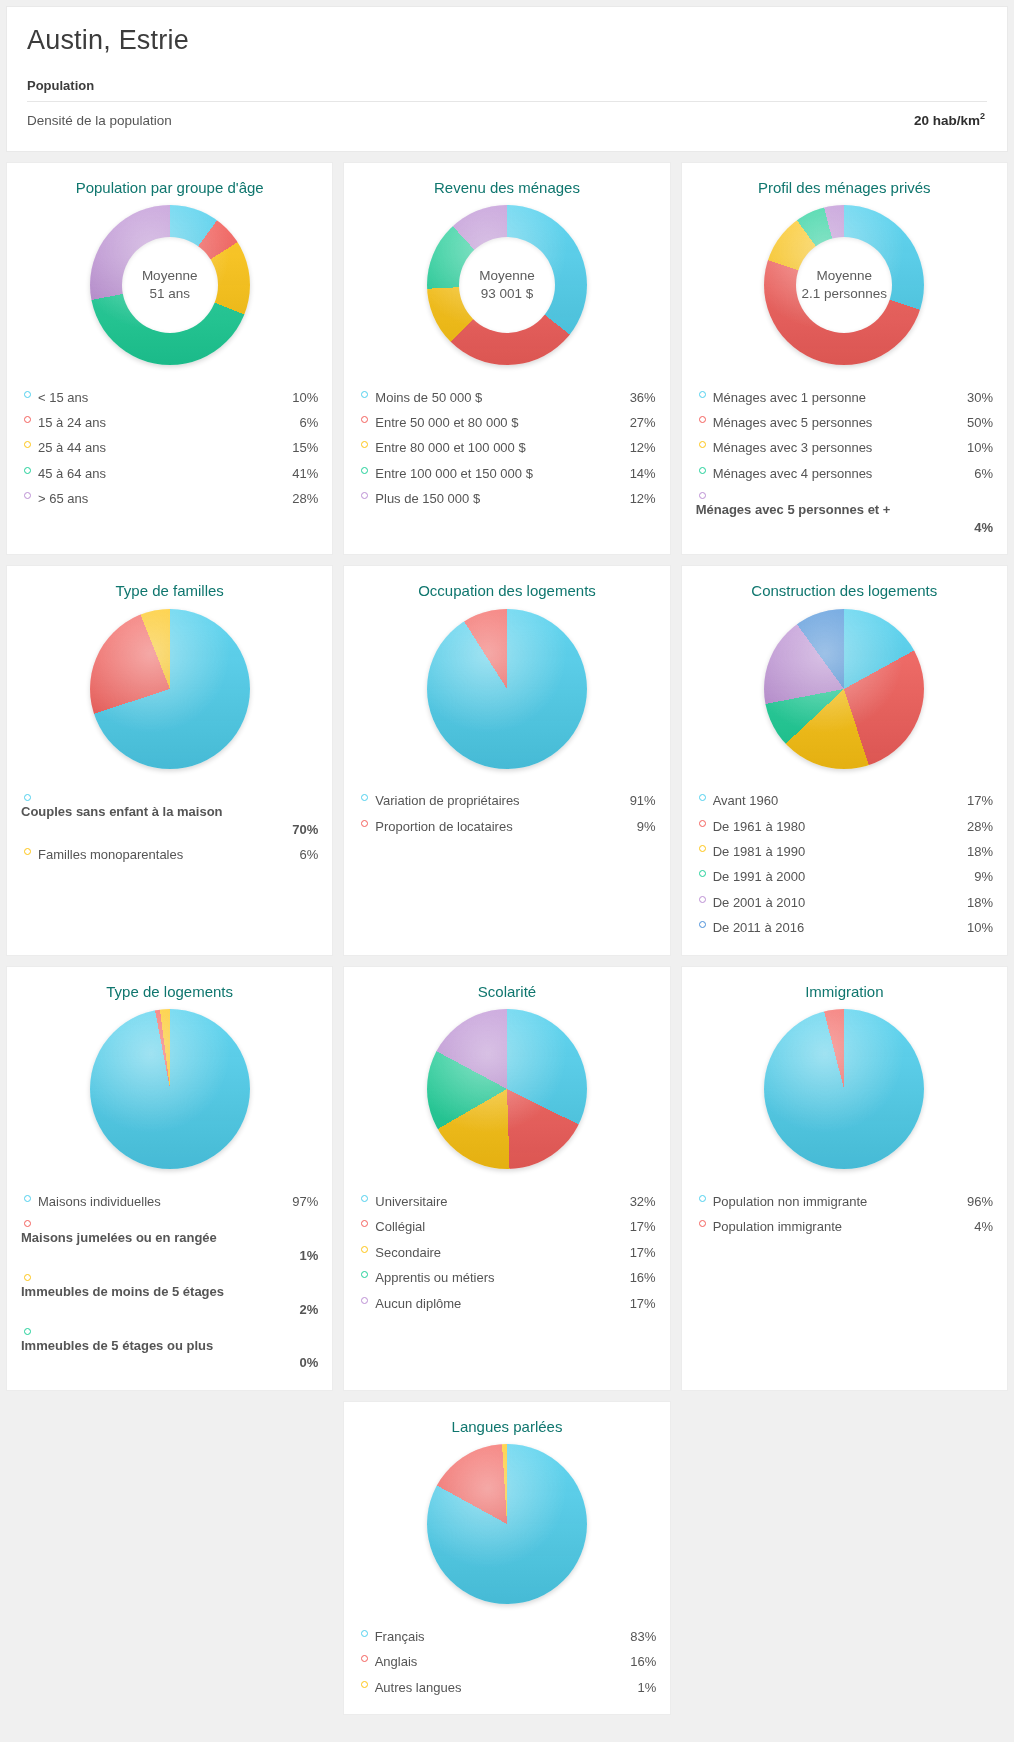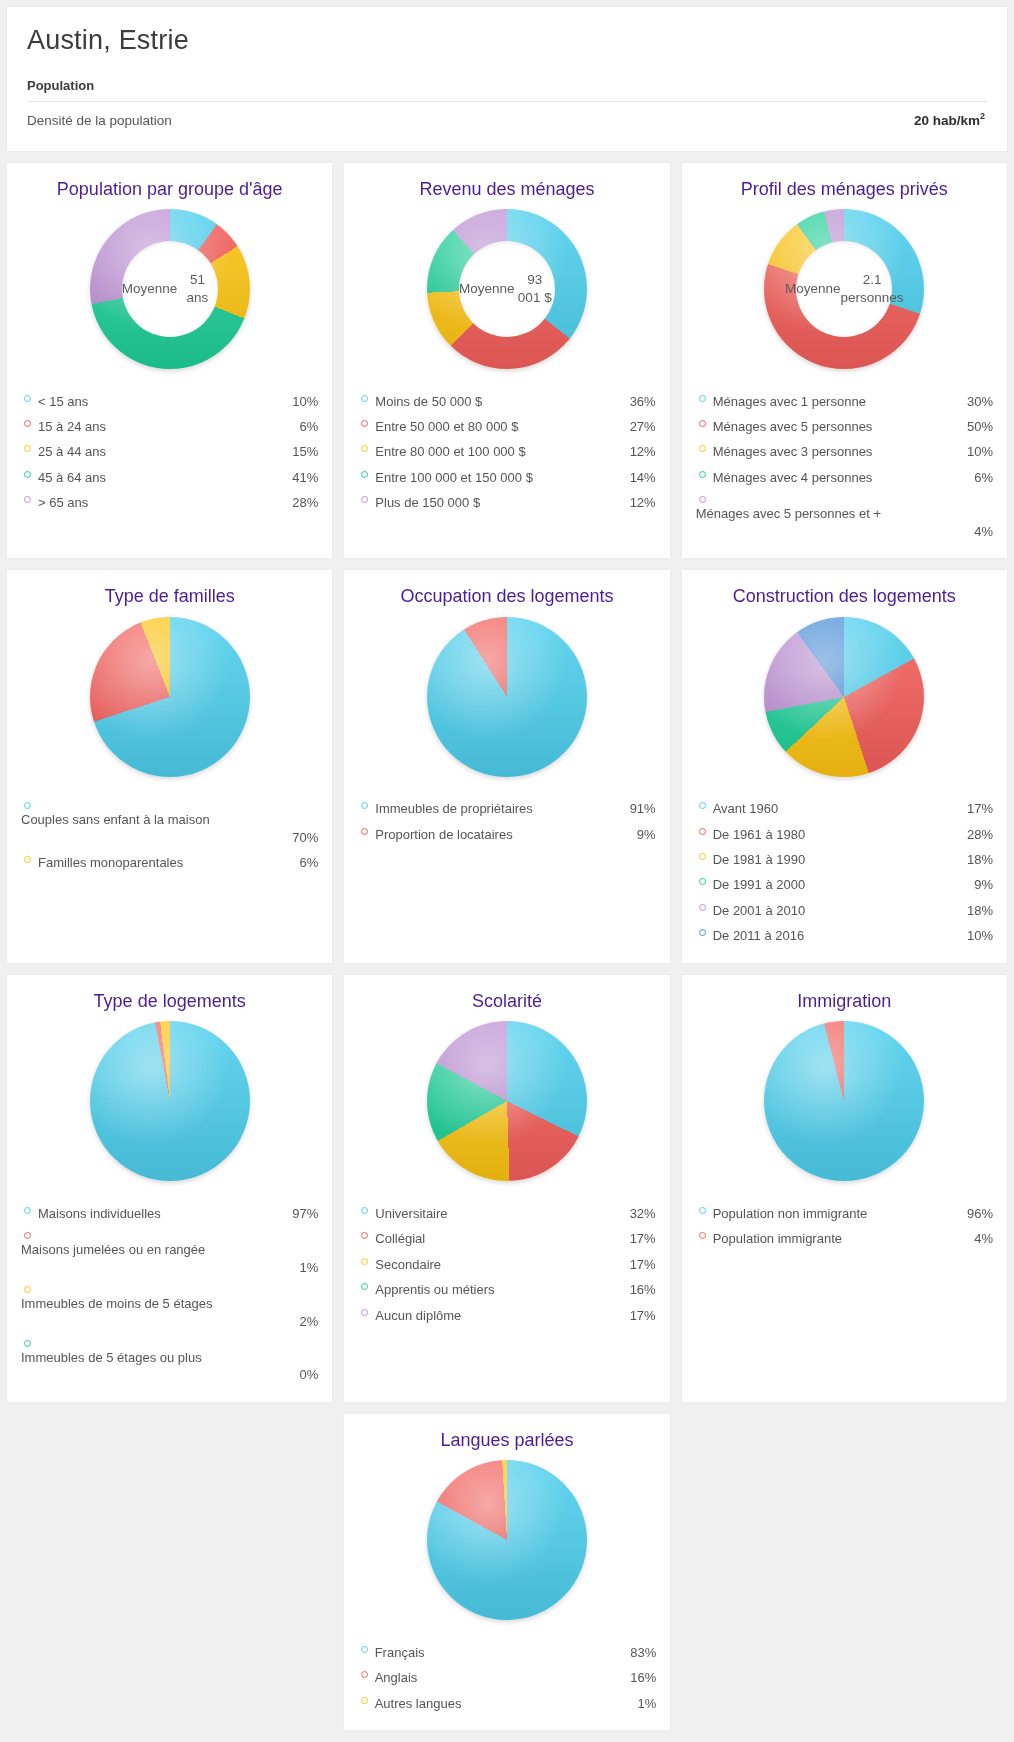--- a/index.html
+++ b/index.html
@@ -30,56 +30,56 @@
   .stat-value{ font-weight:bold; color:#2f2f2f; white-space:nowrap; }
   .stat-value sup{ font-size:9px; vertical-align:super; }
 
   
   .grid-row{ display:flex; gap:10px; padding:0 6px; margin-top:10px; align-items:stretch; }
   .card{
     flex:1 1 0; background:#fff; border:1px solid #ececec;
     padding:12px 14px 14px 14px; position:relative; overflow:hidden;
   }
   .card.empty{ background:transparent; border:none; }
-  .card-title{ text-align:center; font-size:18px; color:#4c1d95; font-weight:400; padding:4px 0 2px; }
+  .card-title{ text-align:center; font-size:15px; color:#0f766e; font-weight:400; padding:4px 0 2px; }
 
   .chart-wrap{ display:flex; justify-content:center; align-items:center; height:175px; }
   .pie{
     width:160px; height:160px; border-radius:50%; position:relative;
     box-shadow:0 2px 5px rgba(0,0,0,.16);
   }
   .pie::after{
     content:""; position:absolute; inset:0; border-radius:50%;
     background:radial-gradient(circle at 38% 28%, rgba(255,255,255,.42), rgba(255,255,255,0) 52%),
                linear-gradient(to bottom, rgba(255,255,255,.12), rgba(0,0,0,.10));
     pointer-events:none;
   }
   .donut .hole{
     content:""; position:absolute; left:50%; top:50%; transform:translate(-50%,-50%);
     width:96px; height:96px; border-radius:50%; background:#fff; z-index:2;
-    display:flex; flex-direction:row; justify-content:center; align-items:center;
+    display:flex; flex-direction:column; justify-content:center; align-items:center;
     box-shadow:inset 0 1px 4px rgba(0,0,0,.10);
   }
   .hole-l1,.hole-l2{ font-size:13.5px; color:#5c5c5c; line-height:1.35; text-align:center; }
 
   
   .legend{ margin-top:12px; }
   .legend-item{
     display:flex; align-items:flex-start; font-size:13px; color:#555;
     padding:2px 0; line-height:1.65;
   }
   .legend-dot{
     flex:0 0 auto; width:7px; height:7px; border-radius:50%;
     border:1.6px solid currentColor; background:transparent;
     margin:4px 7px 0 3px;
   }
   .legend-text{ flex:1 1 auto; padding-right:6px; }
   .legend-val{ flex:0 0 auto; white-space:nowrap; text-align:right; min-width:32px; }
   
-  .legend-item.wrap{ flex-wrap:wrap; }
+  .legend-item.wrap{ flex-wrap:wrap;font-weight:bold; }
   .legend-item.wrap .legend-text{ flex:1 1 100%; }
   .legend-item.wrap .legend-val{ flex:1 1 100%; text-align:right; margin-top:-4px; }
 </style>
 </head>
 <body>
 
 <div class="page">
 
   <div class="header-card">
     <div class="page-title">Austin, Estrie</div>
@@ -231,21 +231,21 @@
           </div>
         </div>
         <div class="card">
           <div class="card-title">Occupation des logements</div>
           <div class="chart-wrap">
             <div class="pie" style="background: conic-gradient(rgb(79, 208, 238) 0deg, rgb(79, 208, 238) 327.6deg, rgb(244, 96, 92) 327.6deg, rgb(244, 96, 92) 360deg);"></div>
           </div>
           <div class="legend">
             <div class="legend-item">
               <span class="legend-dot" style="color: rgb(79, 208, 238);"></span>
-              <span class="legend-text">Immeubles de propriétaires</span>
+              <span class="legend-text">Variation de propriétaires</span>
               <span class="legend-val">91%</span>
             </div>
             <div class="legend-item">
               <span class="legend-dot" style="color: rgb(244, 96, 92);"></span>
               <span class="legend-text">Proportion de locataires</span>
               <span class="legend-val">9%</span>
             </div>
           </div>
         </div>
         <div class="card">

